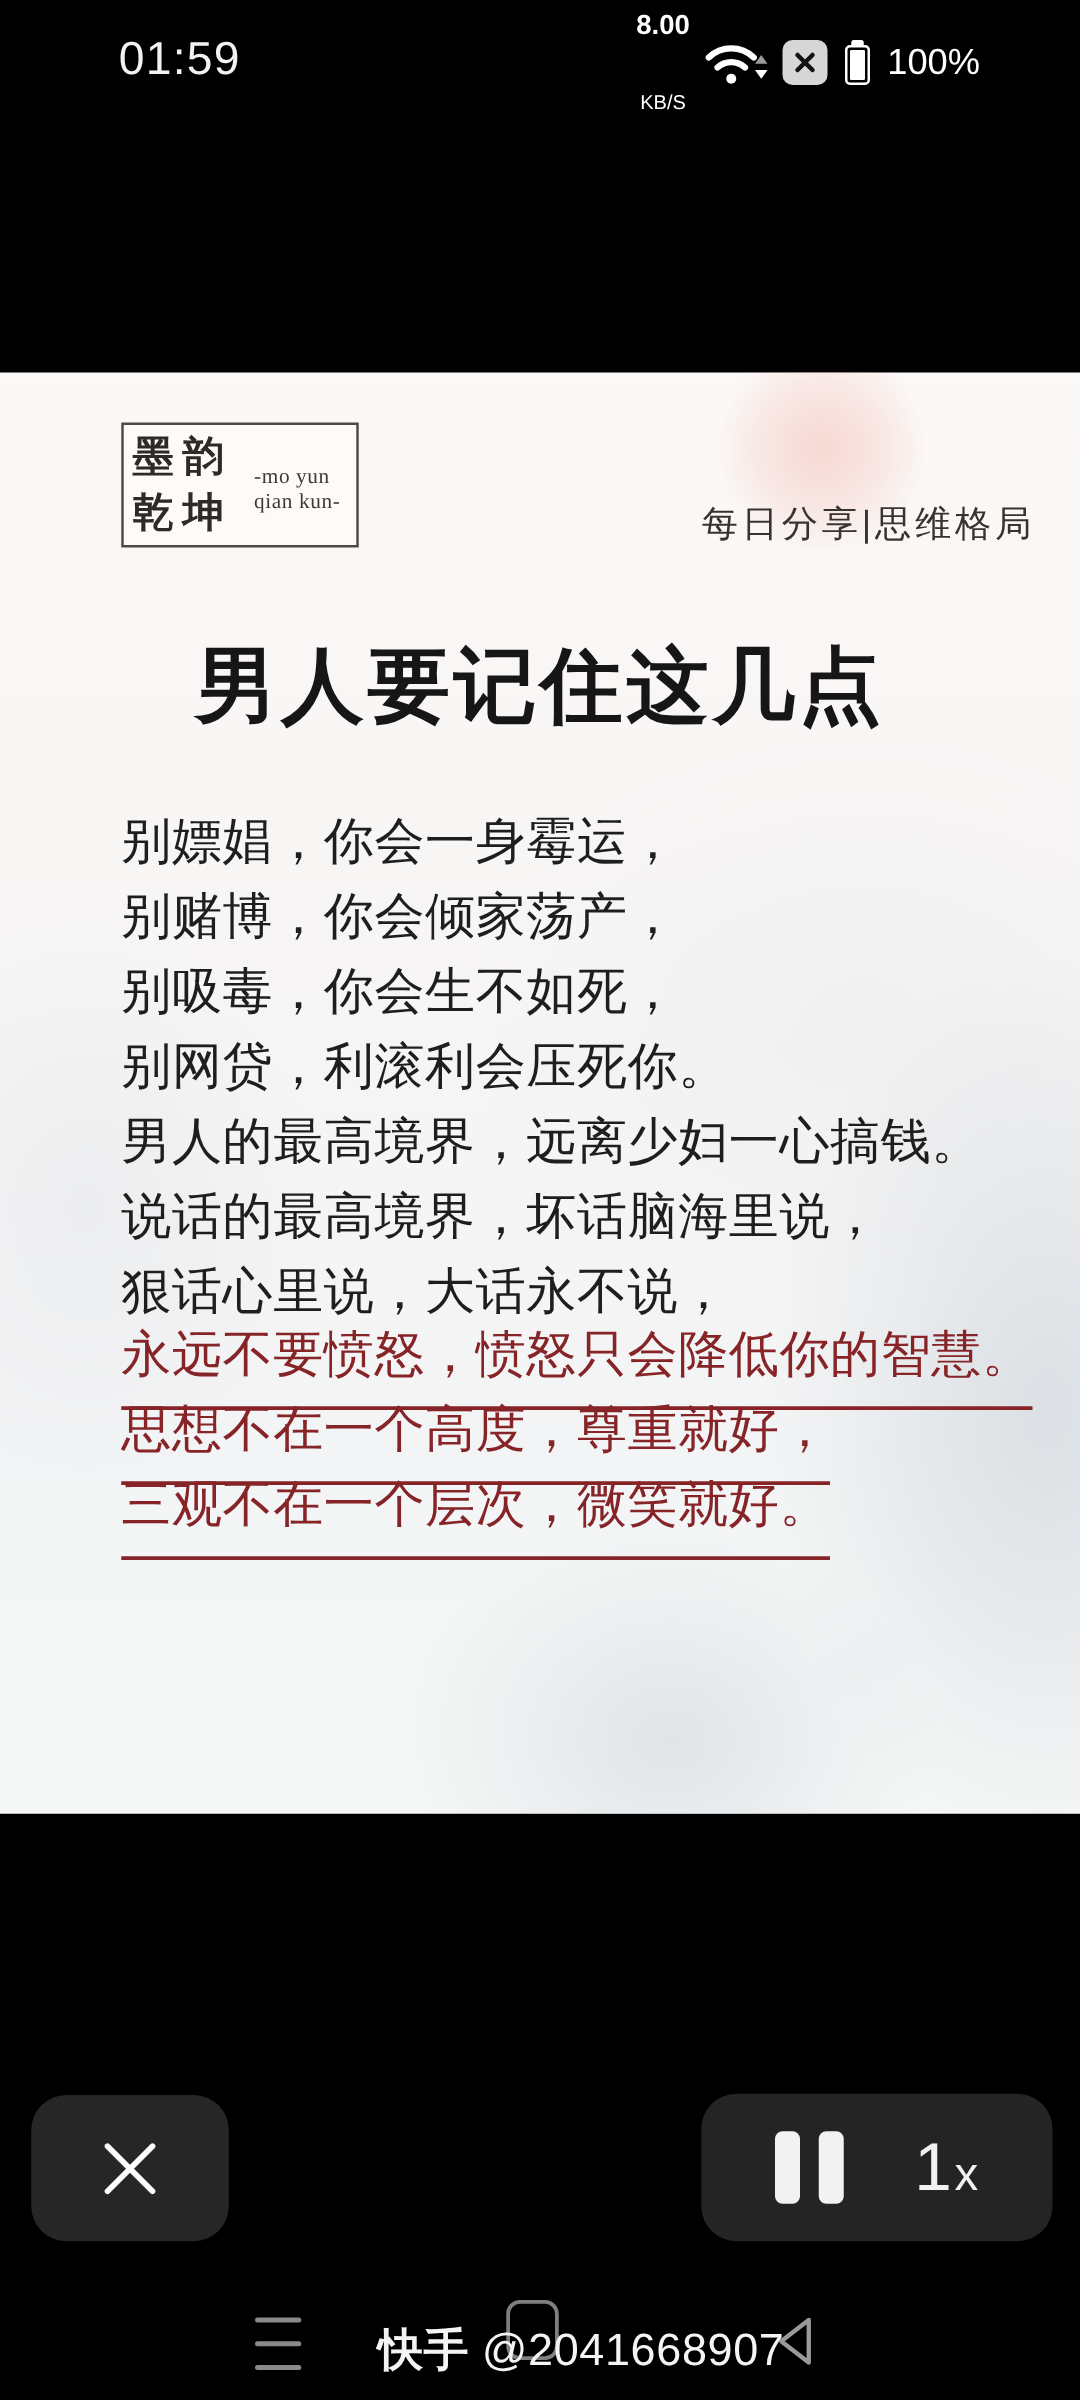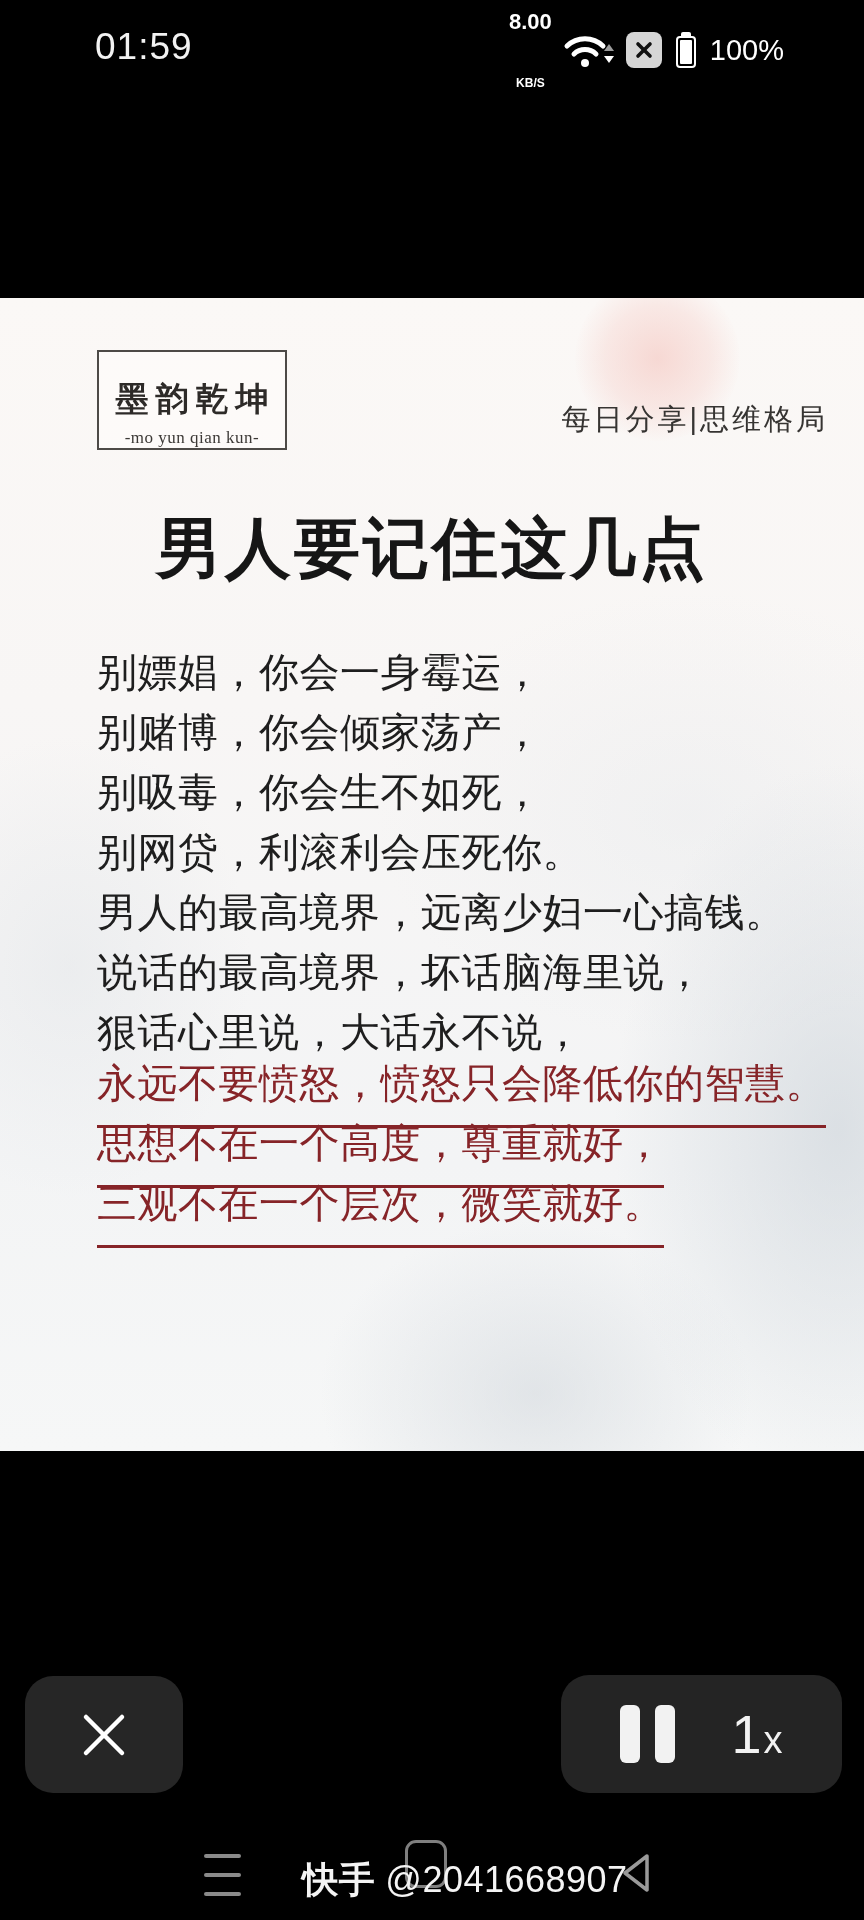--- a/index.html
+++ b/index.html
@@ -5,40 +5,40 @@
   html,body{margin:0;padding:0;background:#000;}
   .screen{position:relative;width:864px;height:1920px;background:#000;overflow:hidden;
           font-family:"Liberation Sans","DejaVu Sans",sans-serif;}
 
   
   .status-bar{position:absolute;left:0;top:0;width:864px;height:100px;}
   .clock{position:absolute;left:95px;top:26px;font-size:37px;color:#f2f2f2;letter-spacing:1px;}
   .status-right{position:absolute;right:80px;top:18px;height:64px;display:flex;align-items:center;gap:11px;}
   .netspeed{display:flex;flex-direction:column;align-items:center;color:#fff;line-height:1.05;gap:44px;}
   .netspeed .val{font-size:22px;font-weight:700;}
-  .netspeed .unit{font-size:12px;font-weight:700;}
+  .netspeed .unit{font-size:16px;font-weight:400;}
   .sim{width:36px;height:36px;background:#d6d6d6;border-radius:8px;display:flex;align-items:center;justify-content:center;}
   .battery{position:relative;width:26px;height:44px;display:flex;flex-direction:column;align-items:center;justify-content:center;}
   .battery .cap{width:10px;height:4px;background:#fff;border-radius:2px 2px 0 0;}
   .battery .body{width:20px;height:32px;border:2.5px solid #fff;border-radius:4px;padding:2px;box-sizing:border-box;}
   .battery .fill{width:100%;height:100%;background:#fff;border-radius:1px;}
   .batt-pct{font-size:29px;color:#fff;}
 
   
   .poster{position:absolute;left:0;top:298px;width:864px;height:1153px;overflow:hidden;
     background:
       radial-gradient(ellipse 320px 520px at 97% 72%, rgba(199,207,214,0.55), rgba(199,207,214,0) 70%),
       radial-gradient(ellipse 300px 240px at 62% 95%, rgba(205,211,217,0.5), rgba(205,211,217,0) 72%),
       radial-gradient(ellipse 260px 330px at 8% 58%, rgba(221,225,229,0.4), rgba(221,225,229,0) 70%),
       radial-gradient(ellipse 420px 300px at 80% 45%, rgba(228,231,234,0.35), rgba(228,231,234,0) 75%),
       linear-gradient(180deg,#fbf8f6 0%,#f8f6f5 35%,#f3f4f5 75%,#f6f7f7 100%);}
   .sun{position:absolute;left:575px;top:-22px;width:165px;height:165px;border-radius:50%;
        background:radial-gradient(circle, rgba(245,203,197,0.7) 0%, rgba(245,203,197,0.35) 45%, rgba(245,203,197,0) 72%);}
-  .logo-box{position:absolute;left:97px;top:52px;width:186px;height:96px;border:2px solid #4d4a47;
-            background:rgba(255,254,252,0.55);display:flex;flex-direction:column;align-items:center;justify-content:flex-end;}
+  .logo-box{position:absolute;left:97px;top:40px;width:186px;height:96px;border:2px solid #4d4a47;
+            background:rgba(255,254,252,0.55);display:flex;flex-direction:row;align-items:center;justify-content:flex-end;}
   .logo-title{font-family:"Liberation Serif","DejaVu Serif",serif;font-weight:700;font-size:33px;
               color:#2d2a28;letter-spacing:7px;margin-left:7px;}
   .logo-sub{font-family:"Liberation Serif","DejaVu Serif",serif;font-size:17px;color:#3c3936;margin-top:6px;letter-spacing:0.5px;}
   .tagline{position:absolute;right:36px;top:102px;font-size:29px;font-weight:500;color:#363432;letter-spacing:3px;margin-left:12px;}
   .poster-title{position:absolute;left:0;top:206px;width:100%;margin:0;text-align:center;
                 font-size:66px;font-weight:700;color:#161616;letter-spacing:3px;}
   .body-text{position:absolute;left:97px;top:344px;right:20px;}
   .line{height:60px;display:flex;align-items:center;font-size:40px;color:#1e1e1e;letter-spacing:0.5px;}
   .line.red{color:var(--hl,#862428);}
   .line.red span{border-bottom:3px solid currentColor;padding-bottom:14px;}

